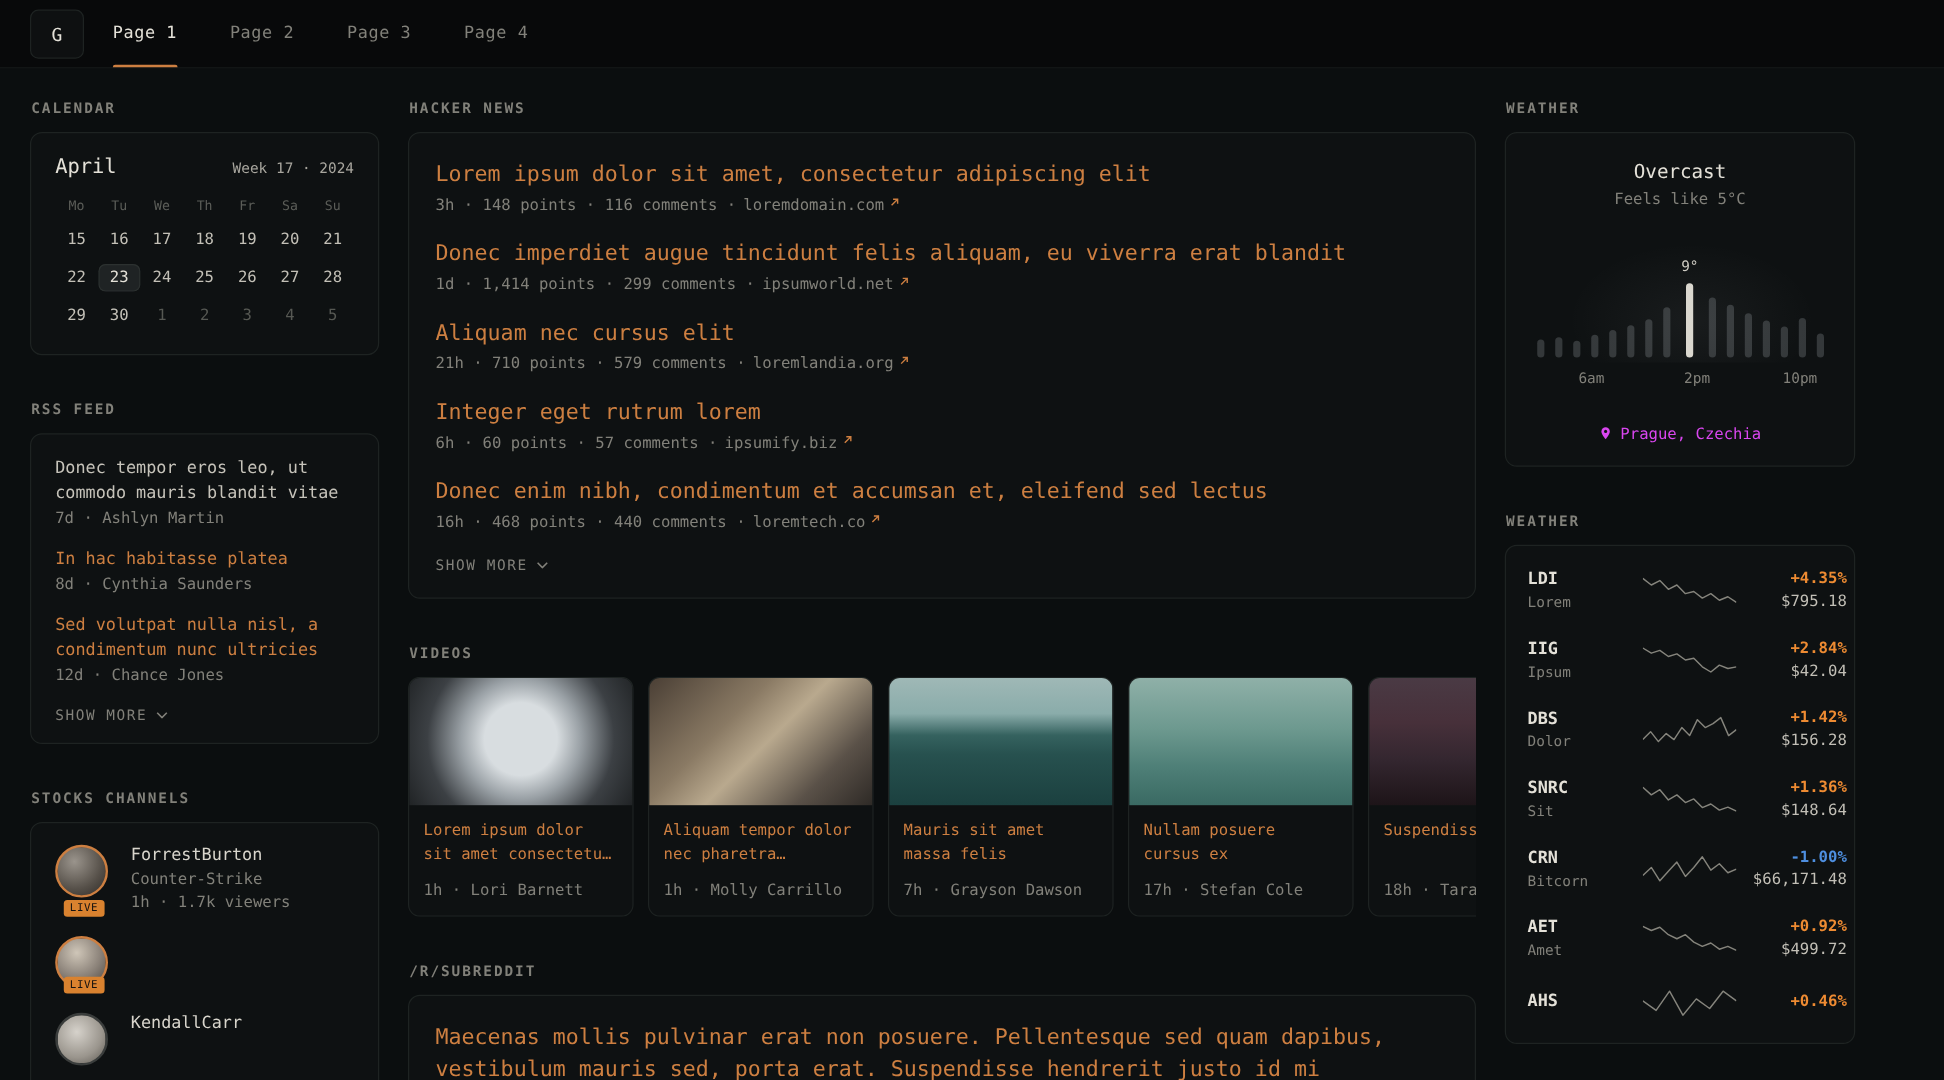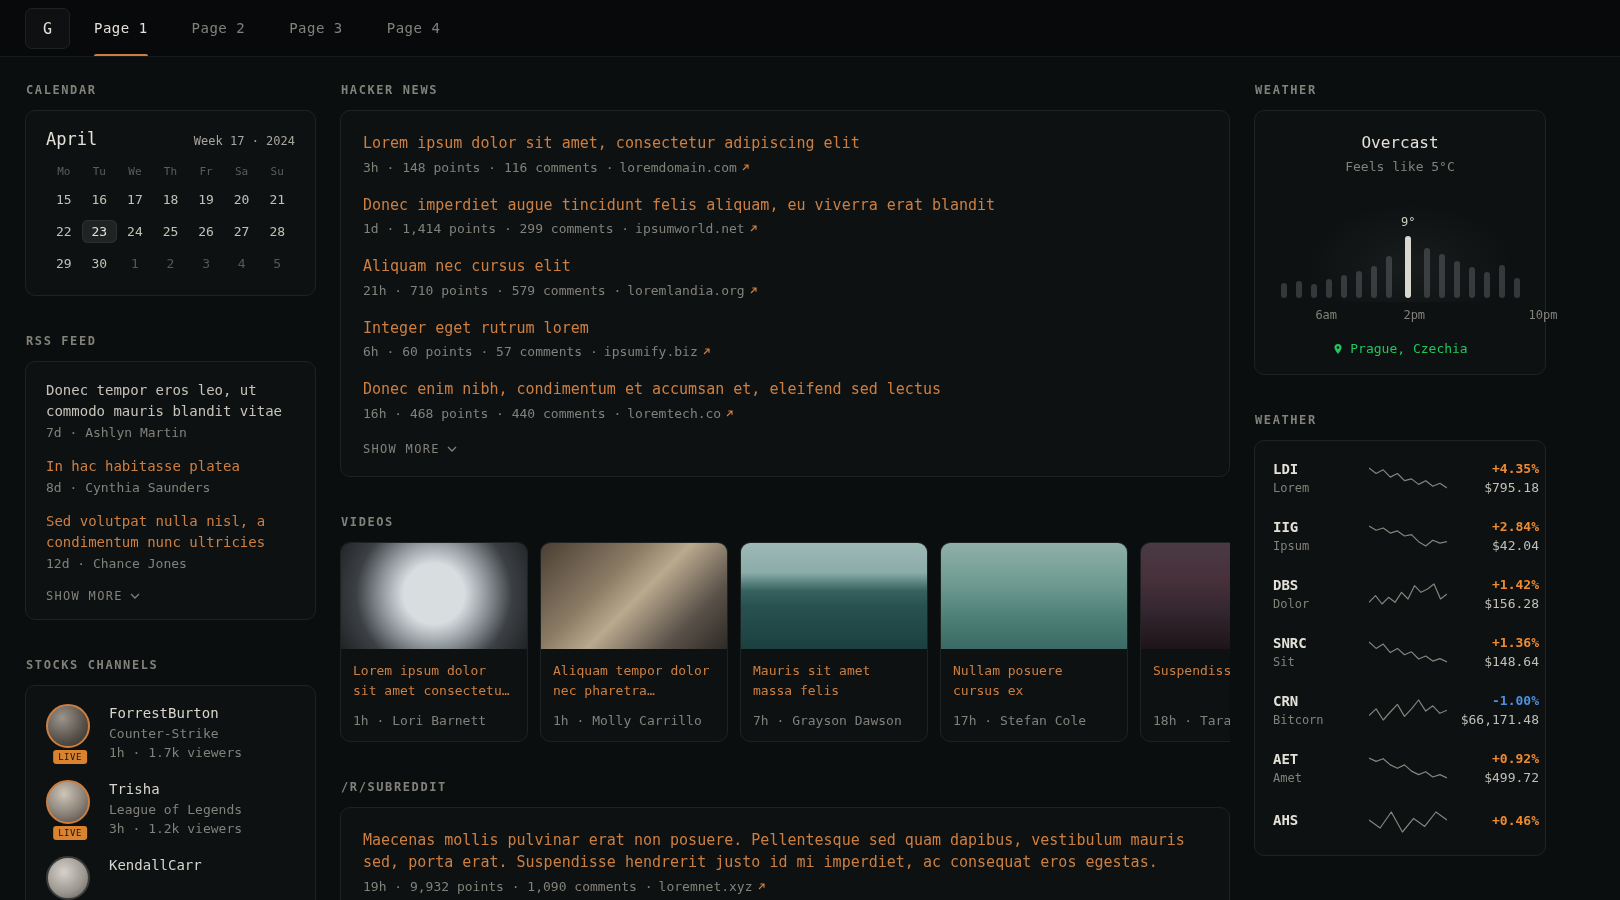--- a/index.html
+++ b/index.html
@@ -86,23 +86,23 @@
     position:absolute;left:50%;transform:translateX(-50%);bottom:-4px;
     background:#d9822f;color:#171310;font-size:9px;letter-spacing:.5px;
     padding:2px 5px;border-radius:3px;
   }
   .ch-name{font-size:14px;color:#d8d5cc;margin-top:1px;}
   .ch-game{font-size:13px;color:var(--muted);margin-top:5px;}
   .ch-meta{font-size:13px;color:var(--muted);margin-top:4px;}
   
   .hn-card{padding:21px 22px 18px;}
   .hn-item{margin-bottom:19px;}
-  .hn-title{font-size:15px;color:var(--accent);display:block;cursor:pointer;text-decoration:none;line-height:1.5;}
+  .hn-title{font-size:18px;color:var(--accent);display:block;cursor:pointer;text-decoration:none;line-height:1.5;}
   .meta{font-size:13px;color:var(--muted);margin-top:5px;display:flex;align-items:center;gap:6px;flex-wrap:wrap;}
-  .domain{color:var(--muted);display:inline-flex;align-items:center;gap:4px;cursor:pointer;text-decoration:none;}
+  .domain{color:var(--muted);display:inline-flex;gap:4px;cursor:pointer;text-decoration:none;}
   .ext{color:var(--accent);}
   
   .videos-row{display:flex;gap:12px;overflow:hidden;}
   .video-card{
     flex:none;width:188px;height:200px;background:var(--card);border:1px solid var(--border);
     border-radius:10px;overflow:hidden;display:flex;flex-direction:column;cursor:pointer;
   }
   .thumb{height:106px;flex:none;}
   .video-card.thumb-1 .thumb{background:radial-gradient(circle at 50% 48%,#d8dde0 0 28%,#9aa1a6 46%,#3c4044 72%,#202325 100%);}
   .video-card.thumb-2 .thumb{background:linear-gradient(135deg,#4a3f35 0%,#8a7a64 35%,#b9a98e 52%,#5a5148 78%,#2e2a26 100%);}
@@ -116,21 +116,21 @@
   .w-cond{font-size:16px;color:var(--bright);}
   .w-feels{font-size:13px;color:var(--muted);margin-top:7px;}
   .wchart{height:100px;display:flex;align-items:flex-end;gap:9px;margin:24px 8px 0;position:relative;}
   .wchart::before{content:"";position:absolute;inset:-14px -4px -4px;background:radial-gradient(ellipse at 54% 70%,rgba(230,232,235,.05),transparent 55%);pointer-events:none;border-radius:10px;}
   .wbar-col{flex:1;display:flex;flex-direction:column;align-items:center;justify-content:flex-end;height:100%;}
   .wbar{width:6px;background:#34383a;border-radius:3px;}
   .wbar-col.hl .wbar{background:#dad7ce;}
   .wbar-label{font-size:12px;color:#cfccc3;margin-bottom:7px;}
   .wtimes{position:relative;height:15px;margin:10px 8px 0;}
   .wtimes span{position:absolute;transform:translateX(-50%);top:0;font-size:12px;color:var(--muted);}
-  .wloc{display:flex;justify-content:center;align-items:center;gap:6px;margin-top:18px;color:#22c55e;font-size:13px;}
+  .wloc{display:flex;justify-content:center;align-items:flex-start;gap:6px;margin-top:32px;color:#d946ef;font-size:13px;}
   
   .stocks-card{padding:8px 18px;}
   .stock-row{display:flex;align-items:center;padding:12px 0;cursor:pointer;}
   .s-left{width:96px;flex:none;}
   .s-sym{font-size:14px;font-weight:bold;color:var(--bright);}
   .s-name{font-size:12px;color:var(--muted);margin-top:4px;}
   .s-spark{flex:1;display:flex;justify-content:center;align-items:center;}
   .s-right{width:92px;flex:none;text-align:right;}
   .s-change{font-size:13px;font-weight:bold;}
   .stock-row.up .s-change{color:var(--pos);}
@@ -248,25 +248,20 @@
                 <div class="ch-name">ForrestBurton</div>
                 <div class="ch-game">Counter-Strike</div>
                 <div class="ch-meta">1h · 1.7k viewers</div>
               </div>
             </div>
             <div class="channel live av-2">
               <div class="avatar-wrap">
                 <div class="avatar"></div>
                 <div class="live-badge">LIVE</div>
               </div>
-              <div class="ch-info">
-                <div class="ch-name">Trisha</div>
-                <div class="ch-game">League of Legends</div>
-                <div class="ch-meta">3h · 1.2k viewers</div>
-              </div>
             </div>
             <div class="channel av-3">
               <div class="avatar-wrap">
                 <div class="avatar"></div>
 
               </div>
               <div class="ch-info">
                 <div class="ch-name">KendallCarr</div>
                 <div class="ch-game"></div>
                 <div class="ch-meta"></div>
@@ -464,21 +459,21 @@
             <div class="wbar-col">
               <div class="wbar" style="height: 33%;"></div>
             </div>
             <div class="wbar-col">
               <div class="wbar" style="height: 20%;"></div>
             </div>
           </div>
         <div class="wtimes">
             <span style="left: 19%;">6am</span>
             <span style="left: 56%;">2pm</span>
-            <span style="left: 92%; margin-left: 43px;">10pm</span>
+            <span style="left: 92%;">10pm</span>
           </div>
         <div class="wloc">
           <svg width="12" height="12" viewBox="0 0 24 24">
               <path d="M12 2a7 7 0 0 0-7 7c0 5 7 13 7 13s7-8 7-13a7 7 0 0 0-7-7z" fill="currentColor"></path>
               <circle cx="12" cy="9" r="2.6" fill="#0e1112"></circle>
             </svg>
           <span>Prague, Czechia</span>
         </div>
       </div>
     </section>

